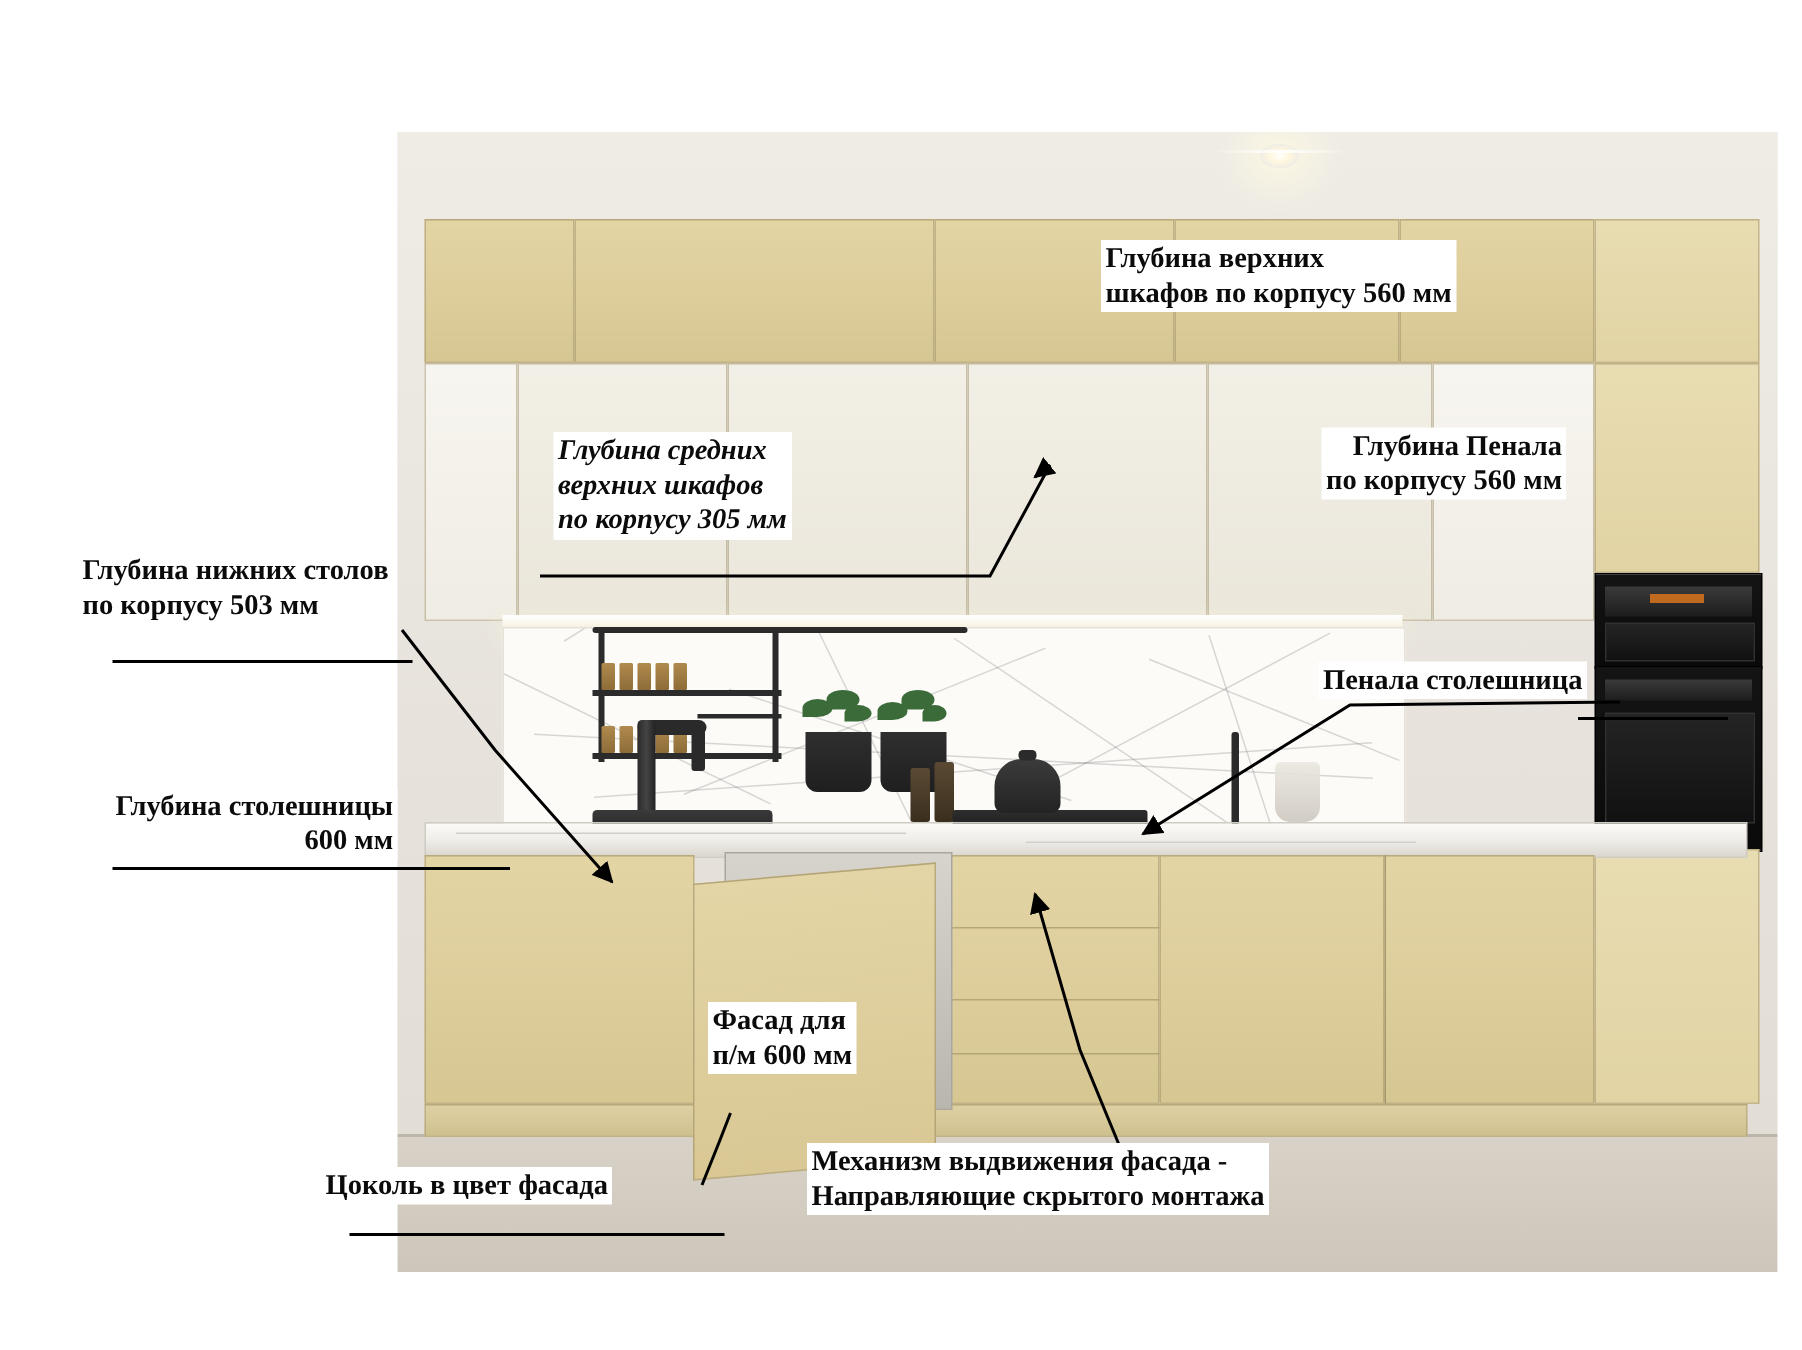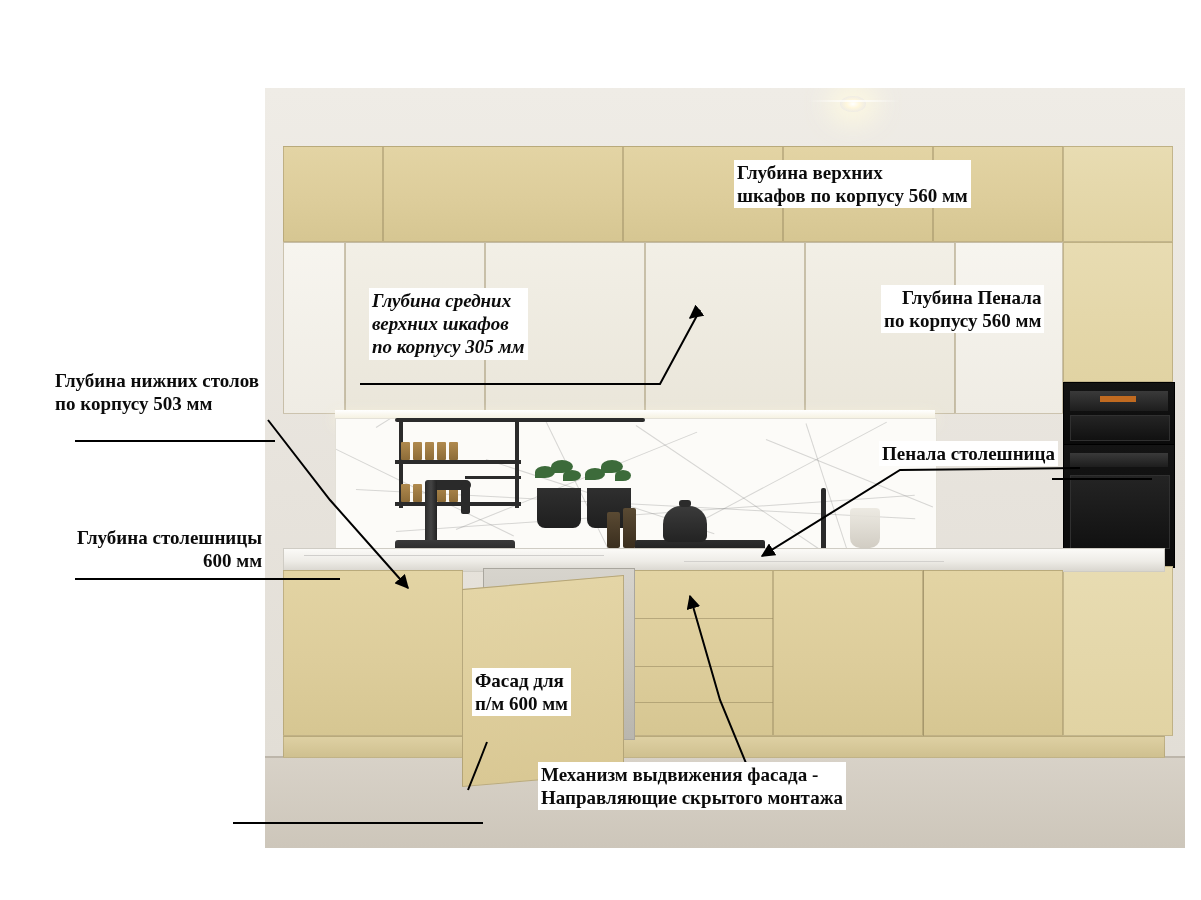--- a/index.html
+++ b/index.html
@@ -507,17 +507,18 @@
 
   <div class="note b" style="left:879px; top:441px;">Пенала столешница</div>
 
   <div class="note b center" style="left:74px; top:525px;text-align:right;">Глубина столешницы
 600 мм</div>
 
   <div class="note b" style="left:472px; top:668px;">Фасад для
 п/м 600 мм</div>
 
 
+  <div class="note b" style="left:214px; top:778px;">Цоколь в цвет фасада</div>
 
   <div class="note b" style="left:538px; top:762px;">Механизм выдвижения фасада -
 Направляющие скрытого монтажа</div>
 
 </div>
 
 </body></html>

